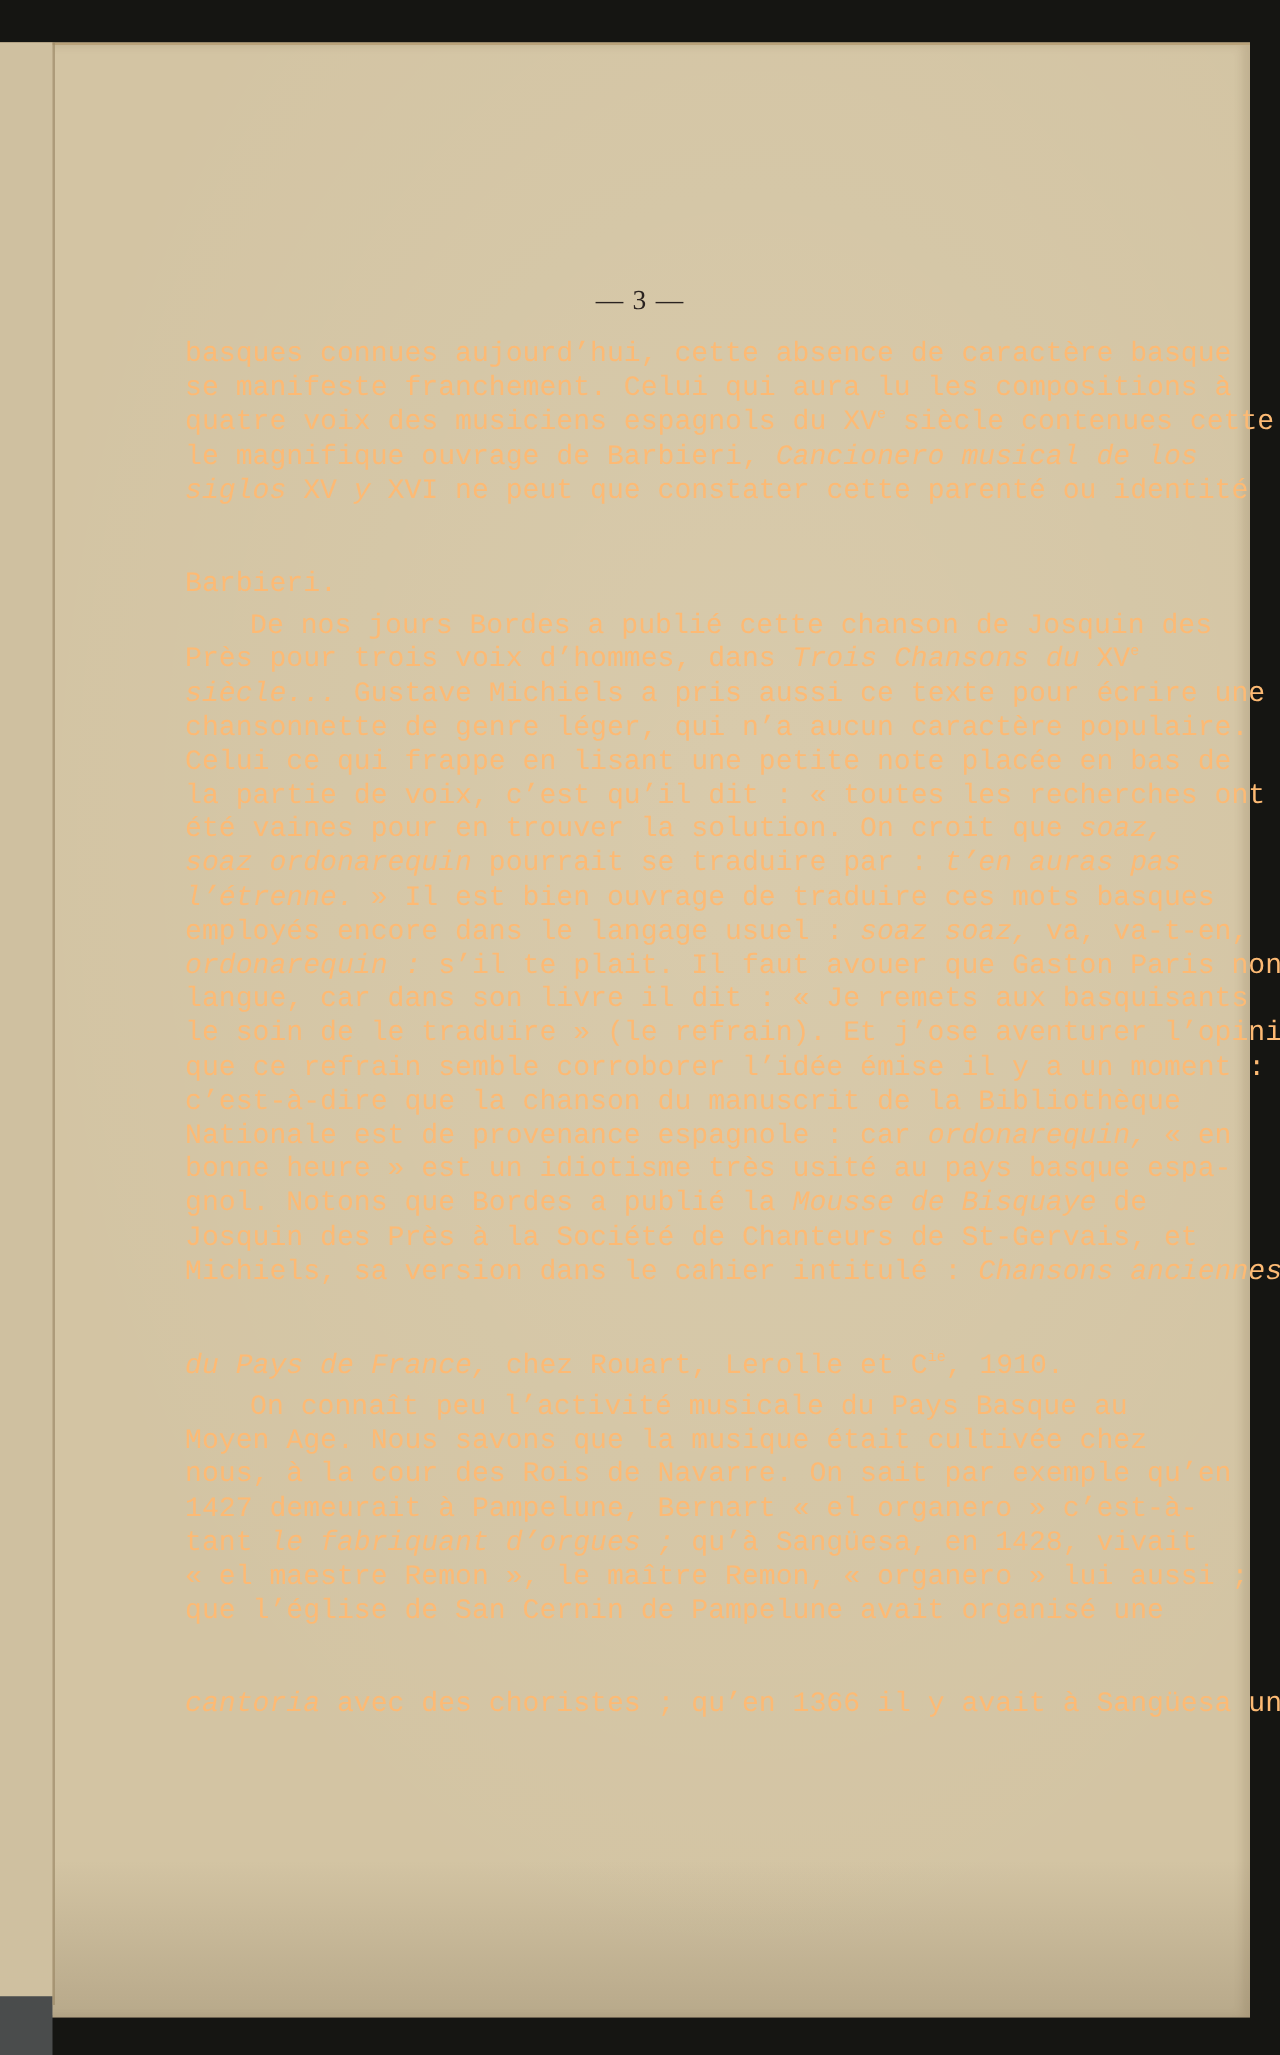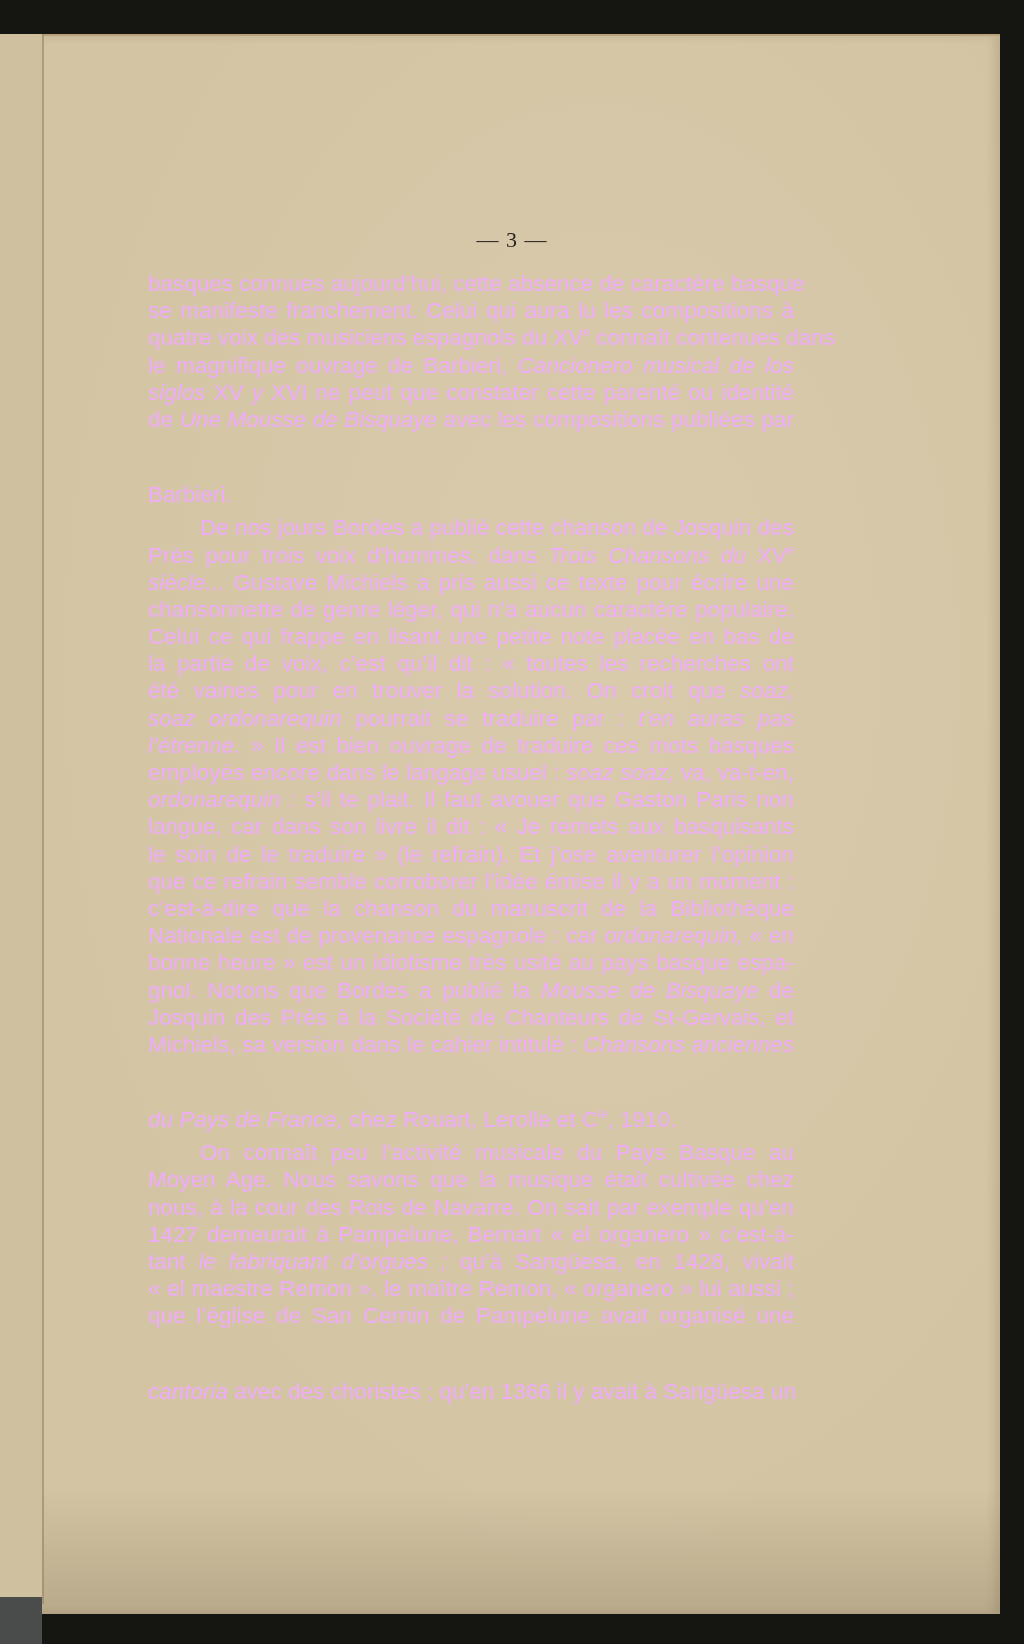--- a/index.html
+++ b/index.html
@@ -29,22 +29,22 @@
     background:#4a4c4c;
   }
   .page-number {
     position:absolute; left:0; width:1024px; top:227px;
     text-align:center;
     font-family:"Liberation Serif", serif; font-size:22px; color:#2a2320;
     letter-spacing:1px;
   }
   .text-col {
     position:absolute; left:148px; top:270px; width:646px;
-    font-family:Liberation Sans, sans-serif;
-    font-size:22.5px; line-height:27.2px; color:#f0abfc;
+    font-family:Liberation Mono, monospace;
+    font-size:22.5px; line-height:27.2px; color:#fdba74;
     text-align:justify;
   }
   .line { display:block; text-align:justify; text-align-last:justify; white-space:nowrap; overflow:visible; height:27.2px; }
   .line.last { text-align-last:left;margin-top:48px; }
   .line.indent { padding-left:52px; }
   .para-gap { height:6px; }
   i { font-style:italic; }
   sup { font-size:12px; vertical-align:9px; line-height:0; }
 </style>
 </head>
@@ -54,24 +54,23 @@
 <div class="left-strip"></div>
 <div class="left-strip-bottom"></div>
 <div class="fold-line"></div>
 
 <div class="page-number">— 3 —</div>
 
 <div class="text-col" id="text-col">
     <div>
       <span class="line"><span>basques connues aujourd’hui, cette absence de caractère basque</span></span>
       <span class="line"><span>se manifeste franchement. Celui qui aura lu les compositions à</span></span>
-      <span class="line"><span>quatre voix des musiciens espagnols du </span><span>XV</span><sup>e</sup><span> connaît contenues dans</span></span>
+      <span class="line"><span>quatre voix des musiciens espagnols du </span><span>XV</span><sup>e</sup><span> siècle contenues cette</span></span>
       <span class="line"><span>le magnifique ouvrage de Barbieri, </span><i>Cancionero musical de los</i></span>
       <span class="line"><i>siglos</i><span> XV </span><i>y</i><span> XVI ne peut que constater cette parenté ou identité</span></span>
-      <span class="line"><span>de </span><i>Une Mousse de Bisquaye</i><span> avec les compositions publiées par</span></span>
       <span class="line last"><span>Barbieri.</span></span>
     </div>
     <div class="para-gap"></div>
     <div>
       <span class="line indent"><span>De nos jours Bordes a publié cette chanson de Josquin des</span></span>
       <span class="line"><span>Près pour trois voix d’hommes, dans </span><i>Trois Chansons du</i><span> XV</span><sup>e</sup></span>
       <span class="line"><i>siècle...</i><span> Gustave Michiels a pris aussi ce texte pour écrire une</span></span>
       <span class="line"><span>chansonnette de genre léger, qui n’a aucun caractère populaire.</span></span>
       <span class="line"><span>Celui ce qui frappe en lisant une petite note placée en bas de</span></span>
       <span class="line"><span>la partie de voix, c’est qu’il dit : « toutes les recherches ont</span></span>

